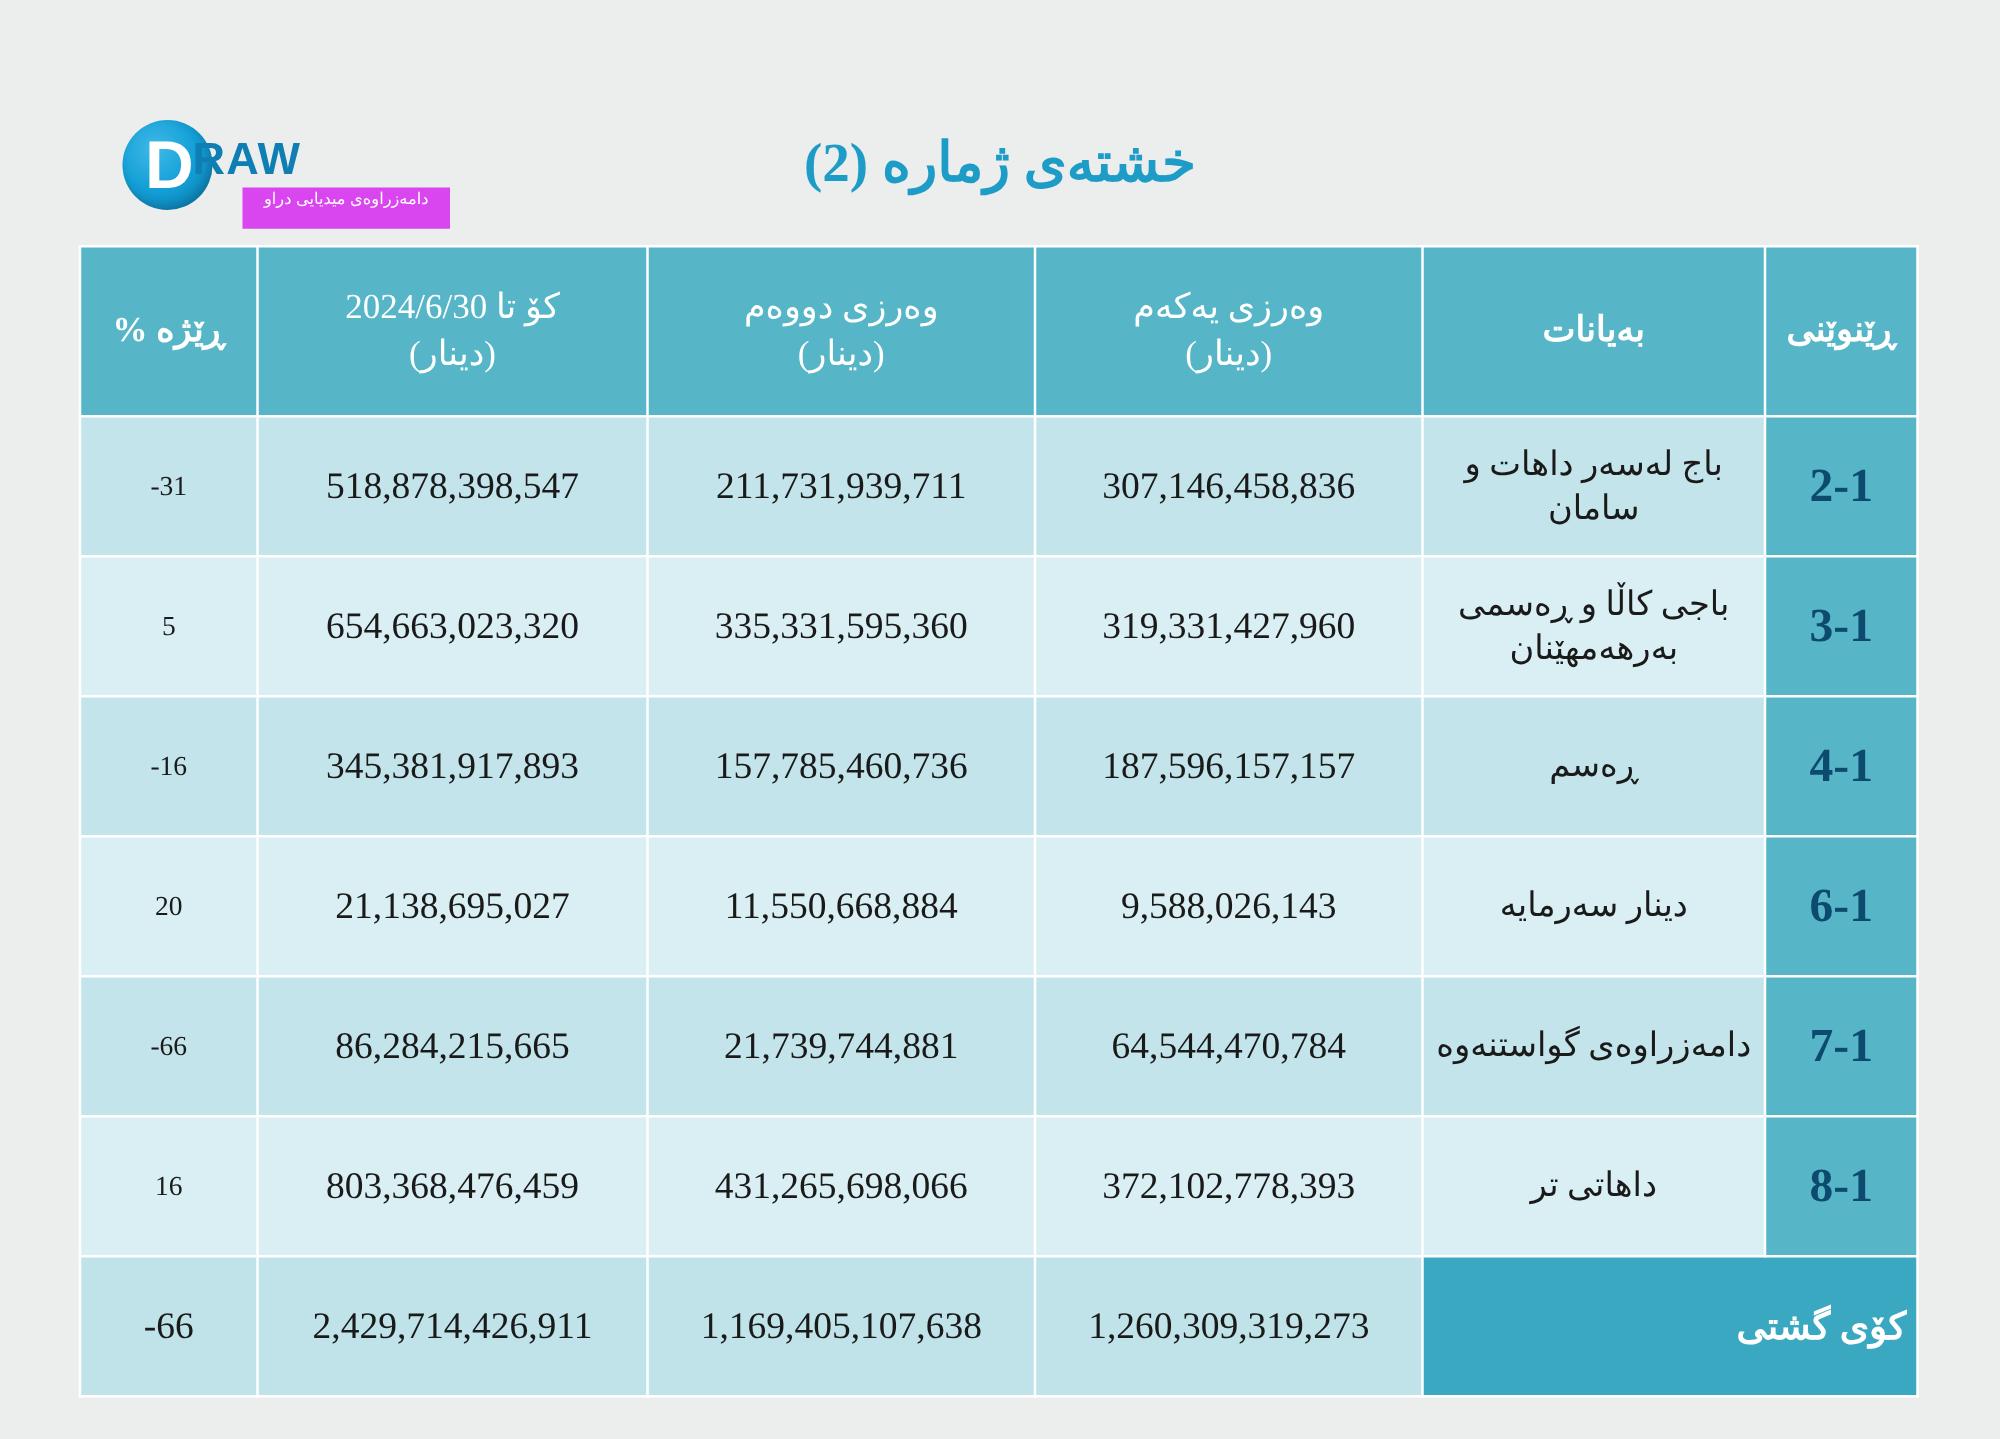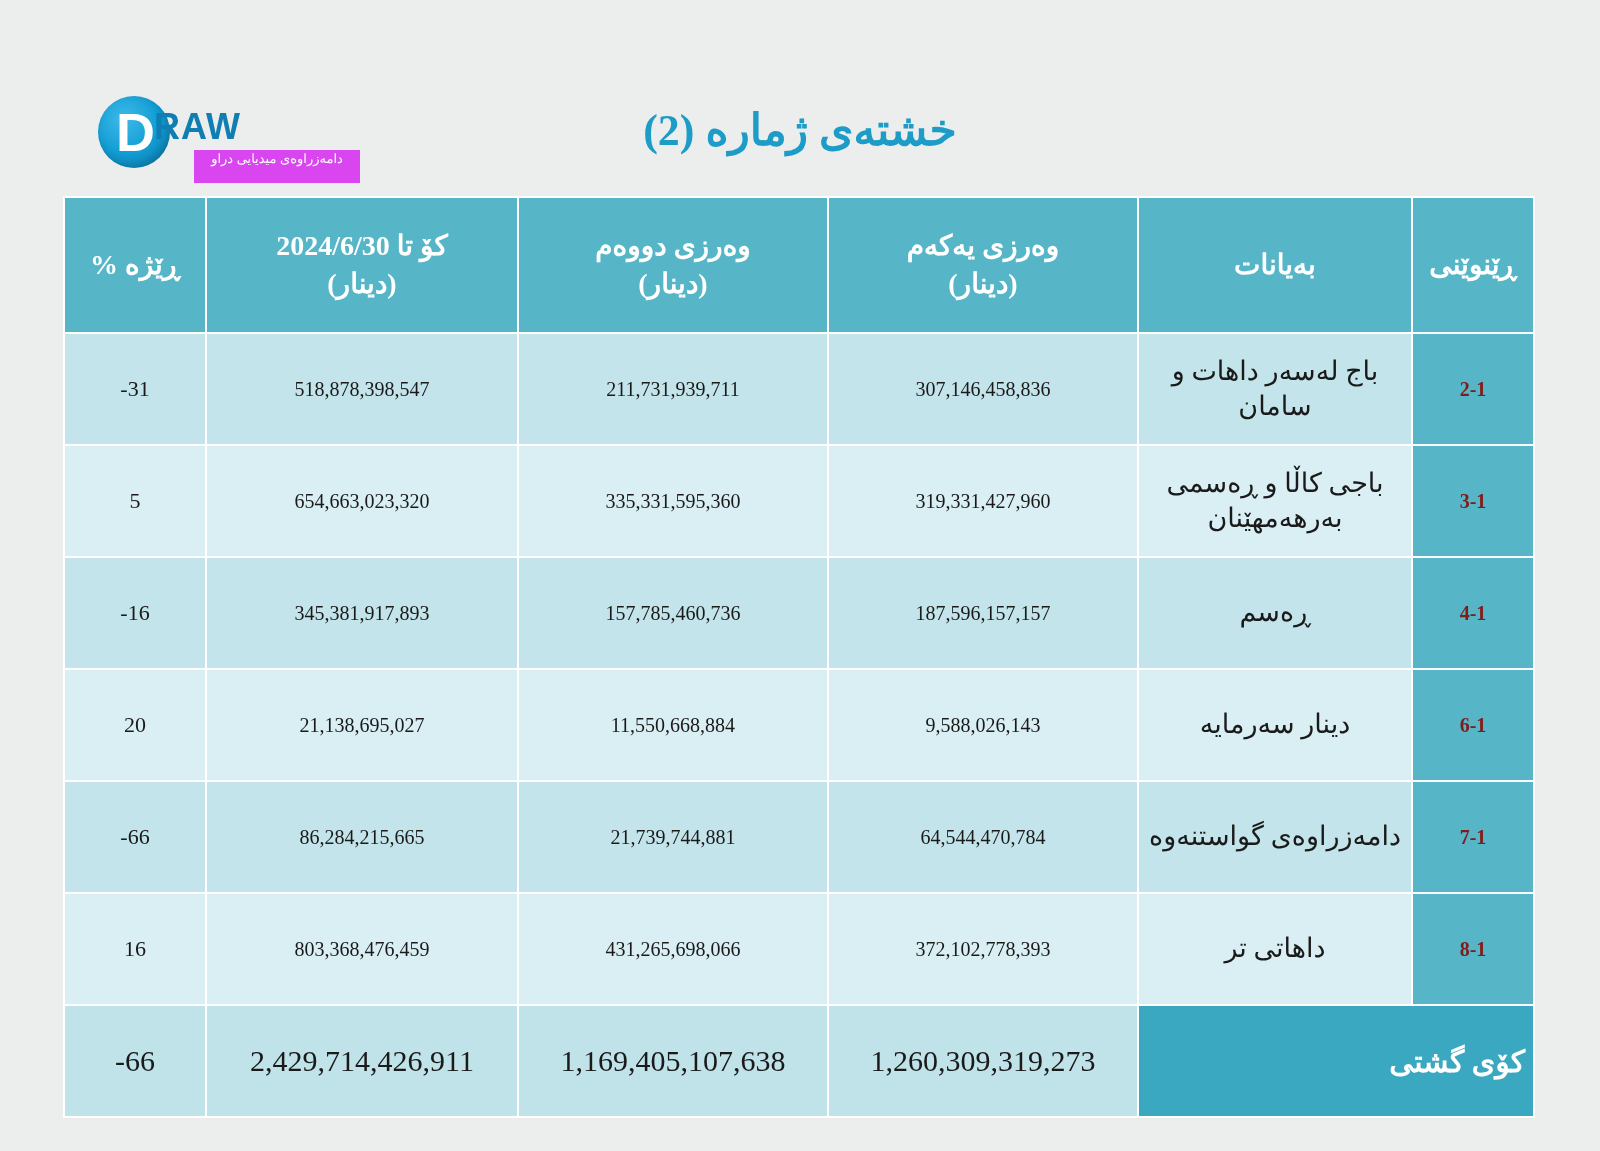--- a/index.html
+++ b/index.html
@@ -118,53 +118,53 @@
   thead th {
     background: #56b6c8;
     color: #ffffff;
     font-size: 28px;
     font-weight: bold;
     height: 122px;
     line-height: 1.35;
   }
   thead th .sub {
     display: block;
-    font-weight: bold;
+    font-weight: normal;
     text-align: center;
   }
   
   col.c-idx   { width: 122px; }
   col.c-desc  { width: 274px; }
   col.c-q1    { width: 310px; }
   col.c-q2    { width: 310px; }
   col.c-tot   { width: 312px; }
   col.c-pct   { width: 142px; }
 
   tbody td {
     font-size: 30px;
     color: #1a1a1a;
     height: 98px;
   }
   tbody tr.r-odd td { background: #c3e4ea; }
   tbody tr.r-even td { background: #d9eff3; }
 
   td.idx {
     background: #56b6c8 !important;
-    color: #7f1d1d;
-    font-weight: bold;
-    font-size: 20px;
+    color: #0c4a6e;
+    font-weight: bold;
+    font-size: 38px;
     direction: ltr;
   }
   td.desc {
     font-size: 27px;
     line-height: 1.3;
   }
   td.num {
     direction: ltr;
-    font-size: 20px;
+    font-size: 30px;
   }
   td.pct {
     direction: ltr;
     font-size: 22px;
   }
   tr.total td {
     background: #bfe3e9;
     font-size: 30px;
   }
   tr.total td.total-label {

